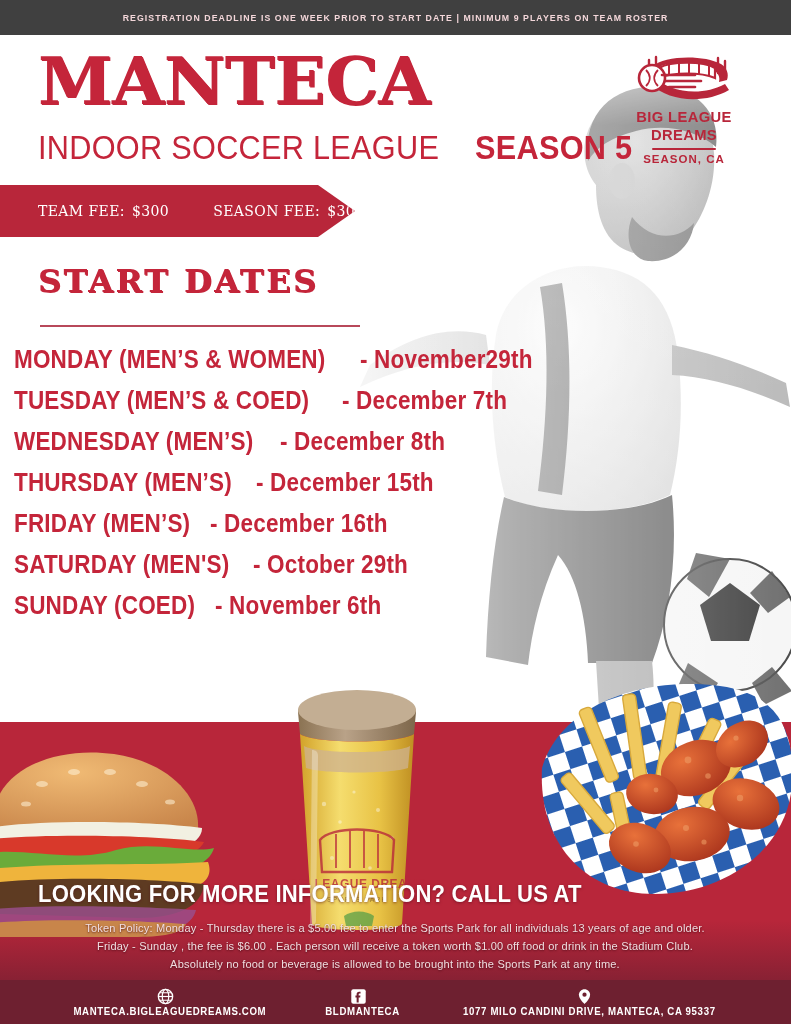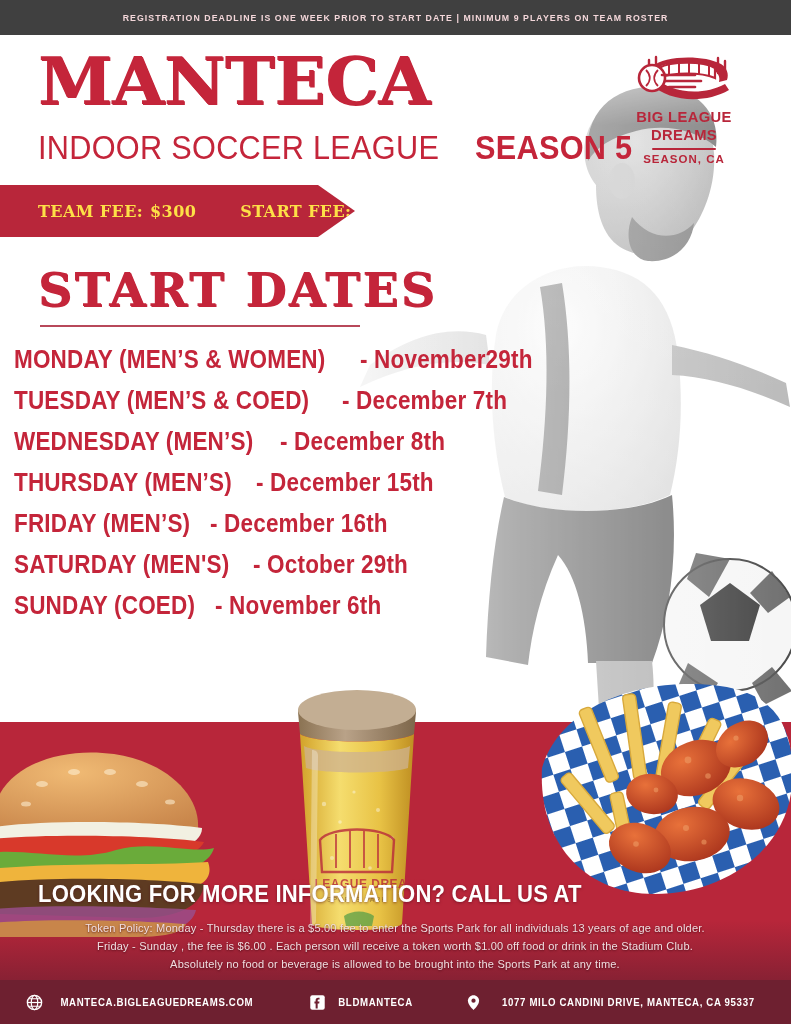--- a/index.html
+++ b/index.html
@@ -89,33 +89,33 @@
   }
 
   
   .fee-banner {
     position:absolute; left:0; top:185px; width:355px; height:52px;
     background:#b8263a;
     clip-path:polygon(0 0, 318px 0, 355px 26px, 318px 52px, 0 52px);
     display:flex; align-items:center; z-index:5;
   }
   .fee-item {
-    color:#fde047; font-size:16px; font-weight:700;
+    color:#ffffff; font-size:14px; font-weight:400;
     font-family:"DejaVu Serif", serif;
     letter-spacing:0.4px; white-space:nowrap;
   }
   .fee-item .val { margin-left:7px; }
   .fee-first { margin-left:38px; }
   .fee-divider { width:2px; height:30px; background:#ffffff; margin:0 22px; }
 
   
   .dates-head {
     position:absolute; left:38px; top:262px; z-index:5;
     color:#c4253a;
-    font-size:47px; font-weight:700;
+    font-size:32px; font-weight:700;
     letter-spacing:2.5px;
     font-family:"DejaVu Serif", serif;
     text-shadow:1px 1px 0 #c4253a;
   }
   .dates-rule {
     position:absolute; left:40px; top:325px; width:320px; height:2px;
     background:#b8485a; z-index:5;
   }
   .dates-list { position:absolute; left:14px; top:345px; width:520px; z-index:5; }
   .date-row {
@@ -189,21 +189,21 @@
     transform:scaleX(0.96);
     text-shadow:0 1px 2px rgba(70,10,22,0.75);
   }
 
   
   .footer {
     position:absolute; left:0; bottom:0; width:791px; height:44px;
     background:#6e2030; z-index:8;
     display:flex; align-items:center; justify-content:center;
   }
-  .footer-item { display:flex; align-items:center; margin:0 24px; }
+  .footer-item { display:flex; align-items:center; margin:0 24px;flex-direction:column; }
   .footer-icon { width:17px; height:17px; margin-right:9px; flex:0 0 auto; }
   .footer-text {
     color:#ffffff; font-size:10.5px; font-weight:700; letter-spacing:0.7px;
     font-family:"Liberation Sans Narrow","Liberation Sans",sans-serif;
     transform:scaleX(0.92); white-space:nowrap;
   }
 </style>
 </head>
 <body>
 
@@ -317,21 +317,21 @@
       <span class="light">INDOOR SOCCER LEAGUE</span><span class="bold">SEASON 5</span>
     </div>
   </div>
 
   <div class="fee-banner">
     <div class="fee-item fee-first">
       <span>TEAM FEE:</span><span class="val">$300</span>
     </div>
     <div class="fee-divider"></div>
     <div class="fee-item">
-      <span>START FEE:</span><span class="val">$30</span>
+      <span>SEASON FEE:</span><span class="val">$30</span>
     </div>
   </div>
 
   <div class="dates-head">START DATES</div>
   <div class="dates-rule"></div>
   <div class="dates-list">
     <div class="date-row">
       <span class="date-day">MONDAY (MEN’S &amp; WOMEN)</span><span class="date-when"> - November29th</span>
     </div>
     <div class="date-row">

